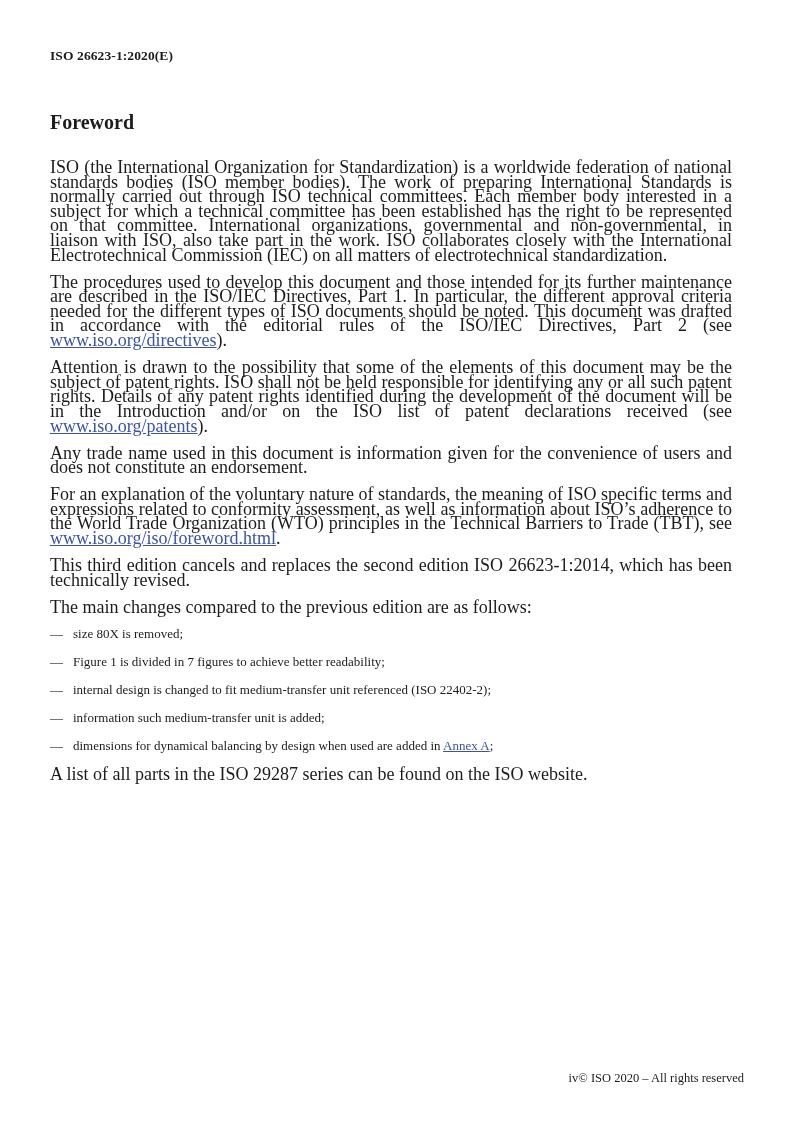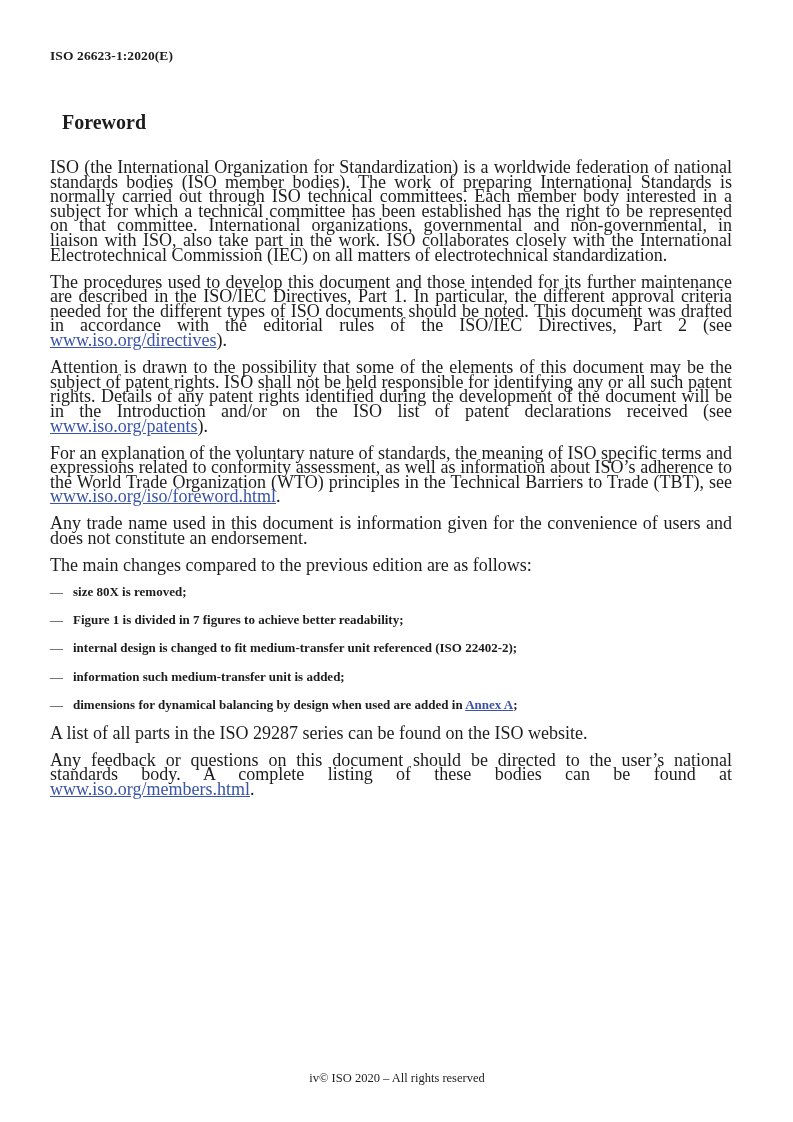--- a/index.html
+++ b/index.html
@@ -22,21 +22,21 @@
     box-sizing:border-box;
   }
   .doc-header{
     font-size:13.5px;
     font-weight:bold;
     letter-spacing:0.1px;
   }
   .page-title{
     font-size:20px;
     font-weight:bold;
-    margin:47px 0 0 12px;
+    margin:47px 0 0 0;
   }
   .body-text{
     margin-top:26px;
   }
   .para{
     font-size:18px;
     line-height:14.6px;
     text-align:justify;
     margin:0 0 12.5px 0;
   }
@@ -46,51 +46,51 @@
     display:flex;
     margin:0 0 13.5px 0;
   }
   .dash{
     flex:none;
     width:23px;
   }
   .list-text{
     flex:1;
     text-align:justify;
-    font-weight:bold;
   }
   .italic{font-style:italic;}
   .doc-link{
     color:var(--link-color);
     text-decoration:underline;
   }
   .footer{
     position:absolute;
     left:50px;
     right:49px;
     bottom:36px;
     display:flex;
-    justify-content:center;
+    justify-content:flex-end;
     font-size:12.5px;
   }
 </style>
 </head>
 <body>
 
 <div class="page">
   <div class="doc-header">ISO 26623-1:2020(E)</div>
 
   <h1 class="page-title">Foreword</h1>
 
   <div class="body-text">
       <p class="para"><span>ISO (the International Organization for Standardization) is a worldwide federation of national standards bodies (ISO member bodies). The work of preparing International Standards is normally carried out through ISO technical committees. Each member body interested in a subject for which a technical committee has been established has the right to be represented on that committee. International organizations, governmental and non-governmental, in liaison with ISO, also take part in the work. ISO collaborates closely with the International Electrotechnical Commission (IEC) on all matters of electrotechnical standardization.</span></p>
       <p class="para"><span>The procedures used to develop this document and those intended for its further maintenance are described in the ISO/IEC Directives, Part 1. In particular, the different approval criteria needed for the different types of ISO documents should be noted. This document was drafted in accordance with the editorial rules of the ISO/IEC Directives, Part 2 (see </span><a href="#" class="doc-link">www.iso.org/directives</a><span>).</span></p>
       <p class="para"><span>Attention is drawn to the possibility that some of the elements of this document may be the subject of patent rights. ISO shall not be held responsible for identifying any or all such patent rights. Details of any patent rights identified during the development of the document will be in the Introduction and/or on the ISO list of patent declarations received (see </span><a href="#" class="doc-link">www.iso.org/patents</a><span>).</span></p>
+      <p class="para"><span>Any trade name used in this document is information given for the convenience of users and does not constitute an endorsement.</span></p>
       <p class="para"><span>For an explanation of the voluntary nature of standards, the meaning of ISO specific terms and expressions related to conformity assessment, as well as information about ISO’s adherence to the World Trade Organization (WTO) principles in the Technical Barriers to Trade (TBT), see </span><a href="#" class="doc-link">www.iso.org/iso/foreword.html</a><span>.</span></p>
-      <p class="para"><span>Any trade name used in this document is information given for the convenience of users and does not constitute an endorsement.</span></p>
+      <p class="para"><span>This third edition cancels and replaces the second edition ISO 26623-1:2014, which has been technically revised.</span></p>
       <p class="para"><span>The main changes compared to the previous edition are as follows:</span></p>
       <div class="list-item">
         <span class="dash">—</span>
         <span class="list-text"><span>size 80X is removed;</span></span>
       </div>
       <div class="list-item">
         <span class="dash">—</span>
         <span class="list-text"><span>Figure 1 is divided in 7 figures to achieve better readability;</span></span>
       </div>
       <div class="list-item">
@@ -99,20 +99,19 @@
       </div>
       <div class="list-item">
         <span class="dash">—</span>
         <span class="list-text"><span>information such medium-transfer unit is added;</span></span>
       </div>
       <div class="list-item">
         <span class="dash">—</span>
         <span class="list-text"><span>dimensions for dynamical balancing by design when used are added in </span><a href="#" class="doc-link">Annex A</a><span>;</span></span>
       </div>
       <p class="para"><span>A list of all parts in the ISO 29287 series can be found on the ISO website.</span></p>
-      <p class="para"><span>Any feedback or questions on this document should be directed to the user’s national standards body. A complete listing of these bodies can be found at </span><a href="#" class="doc-link">www.iso.org/members.html</a><span>.</span></p>
     </div>
 
   <div class="footer">
     <span>iv</span>
     <span>© ISO 2020 – All rights reserved</span>
   </div>
 </div>
 
 </body></html>

